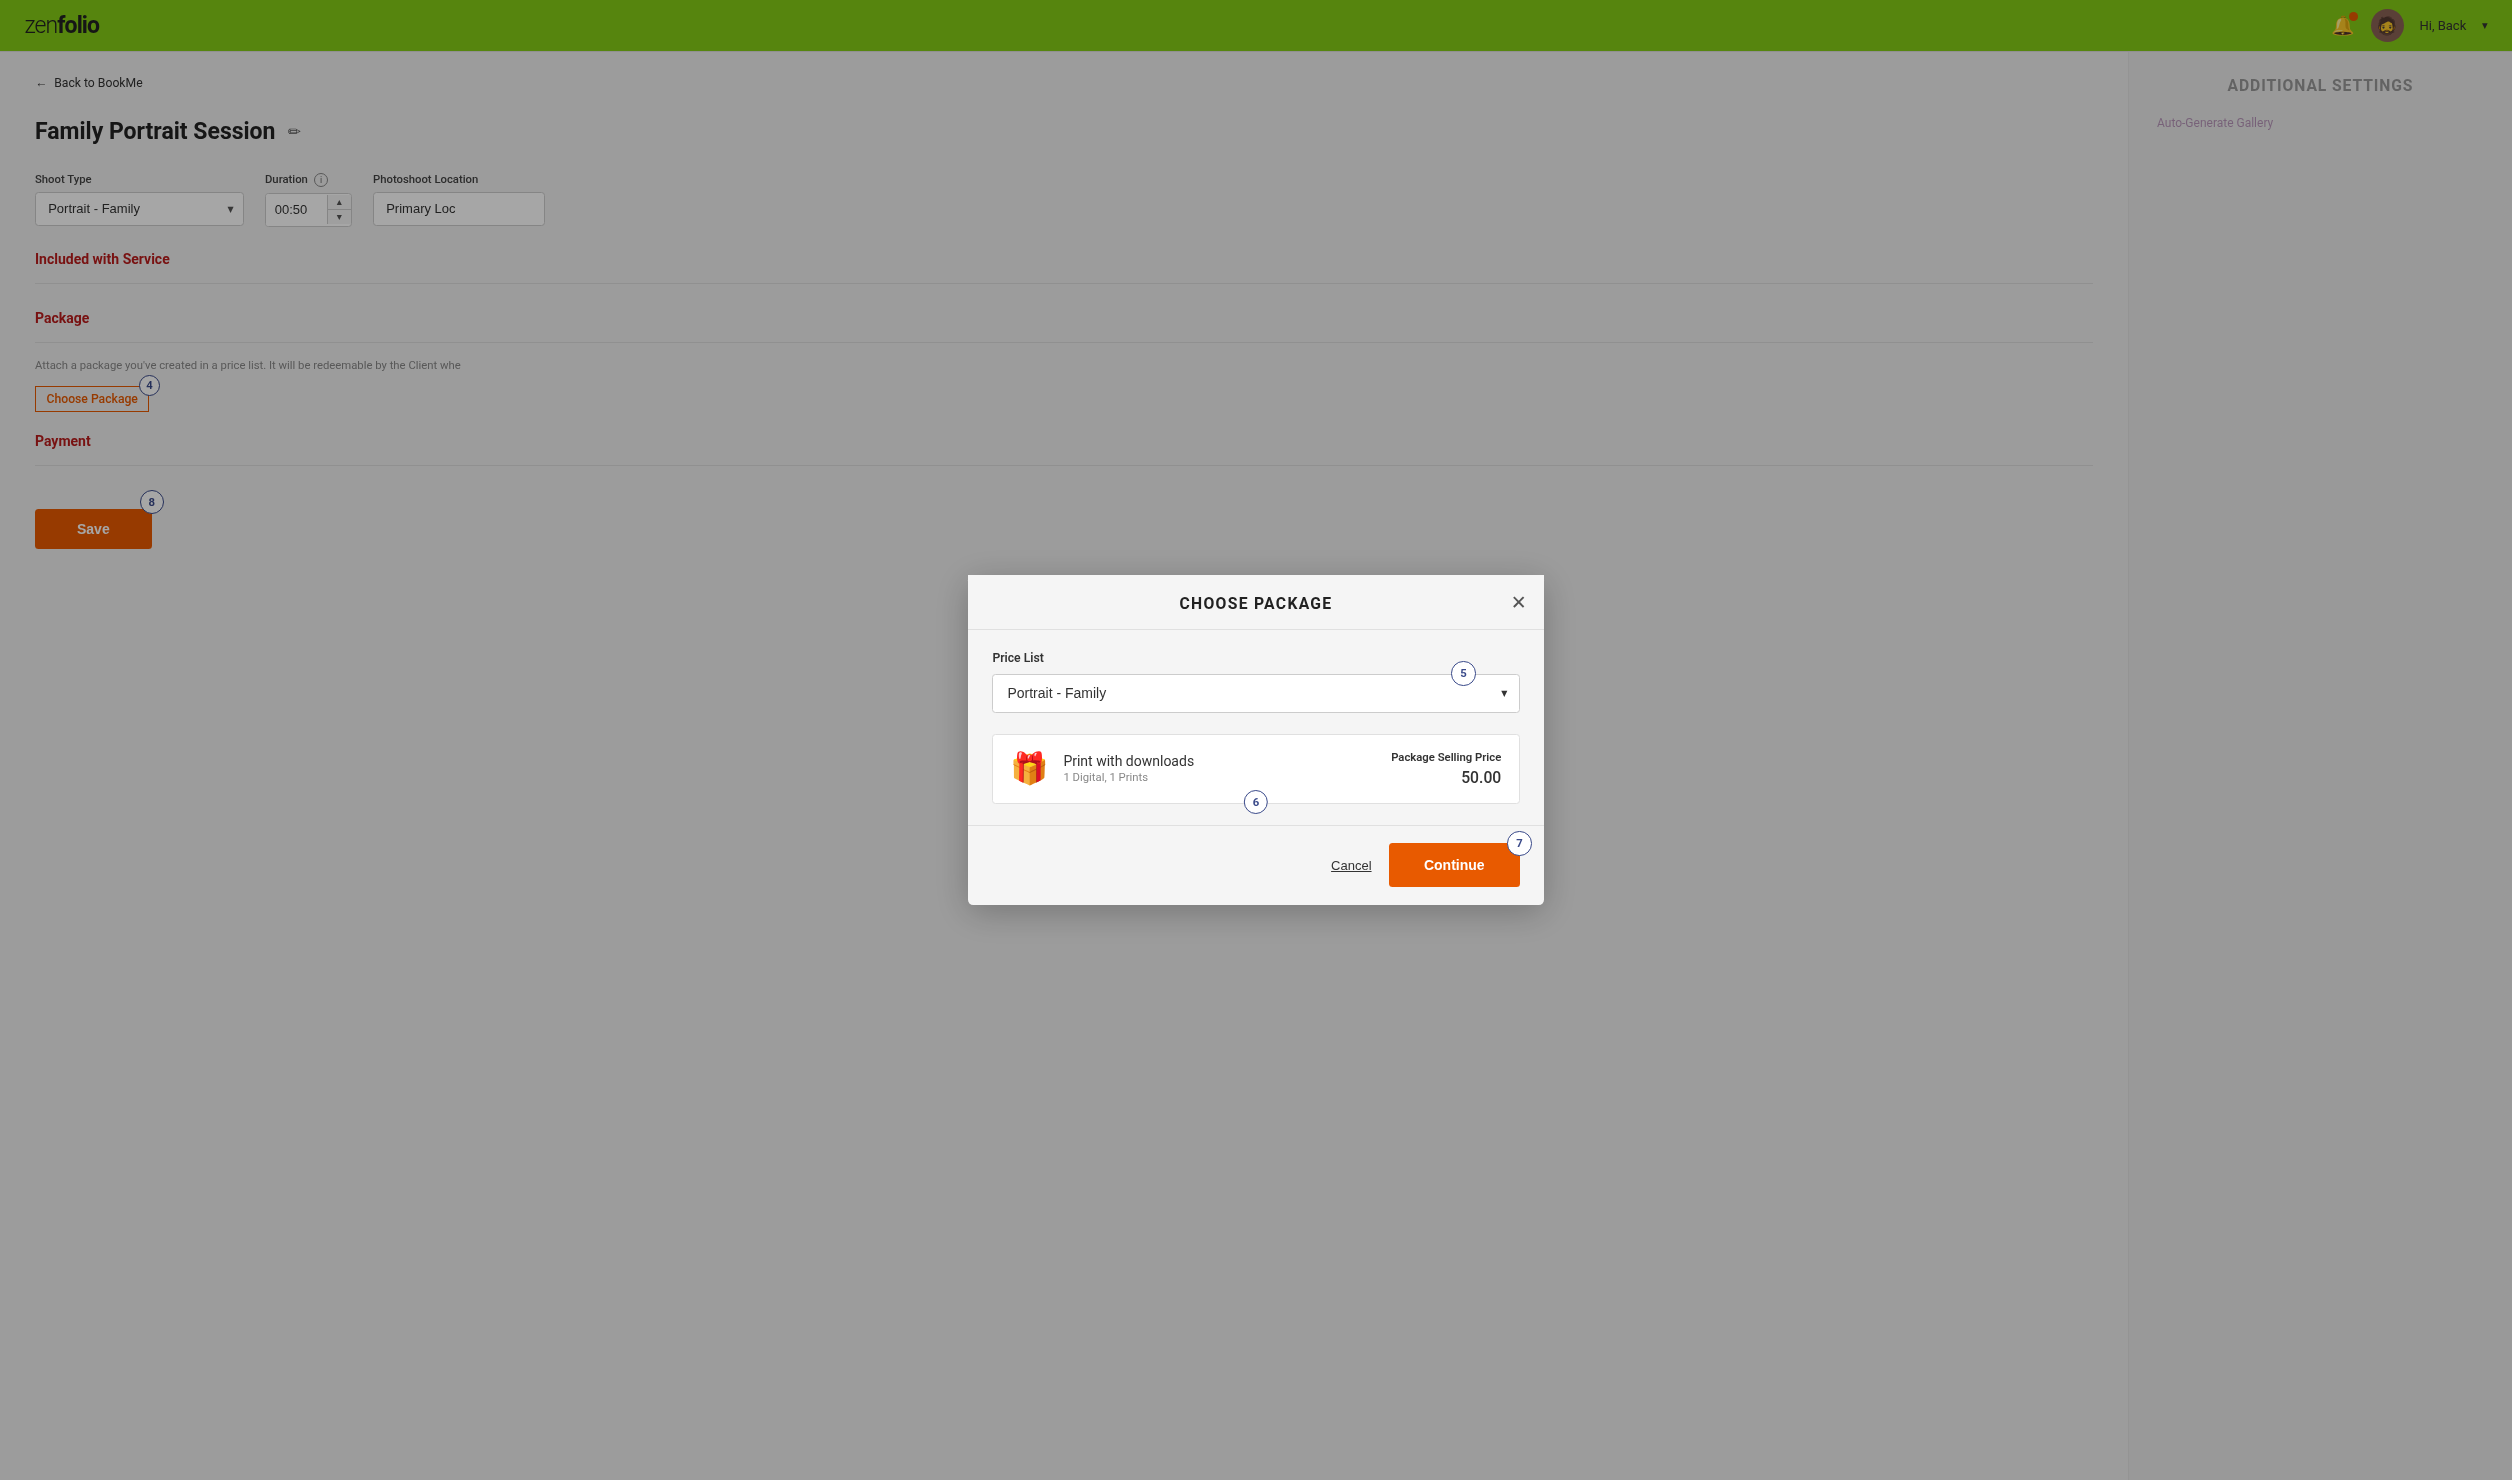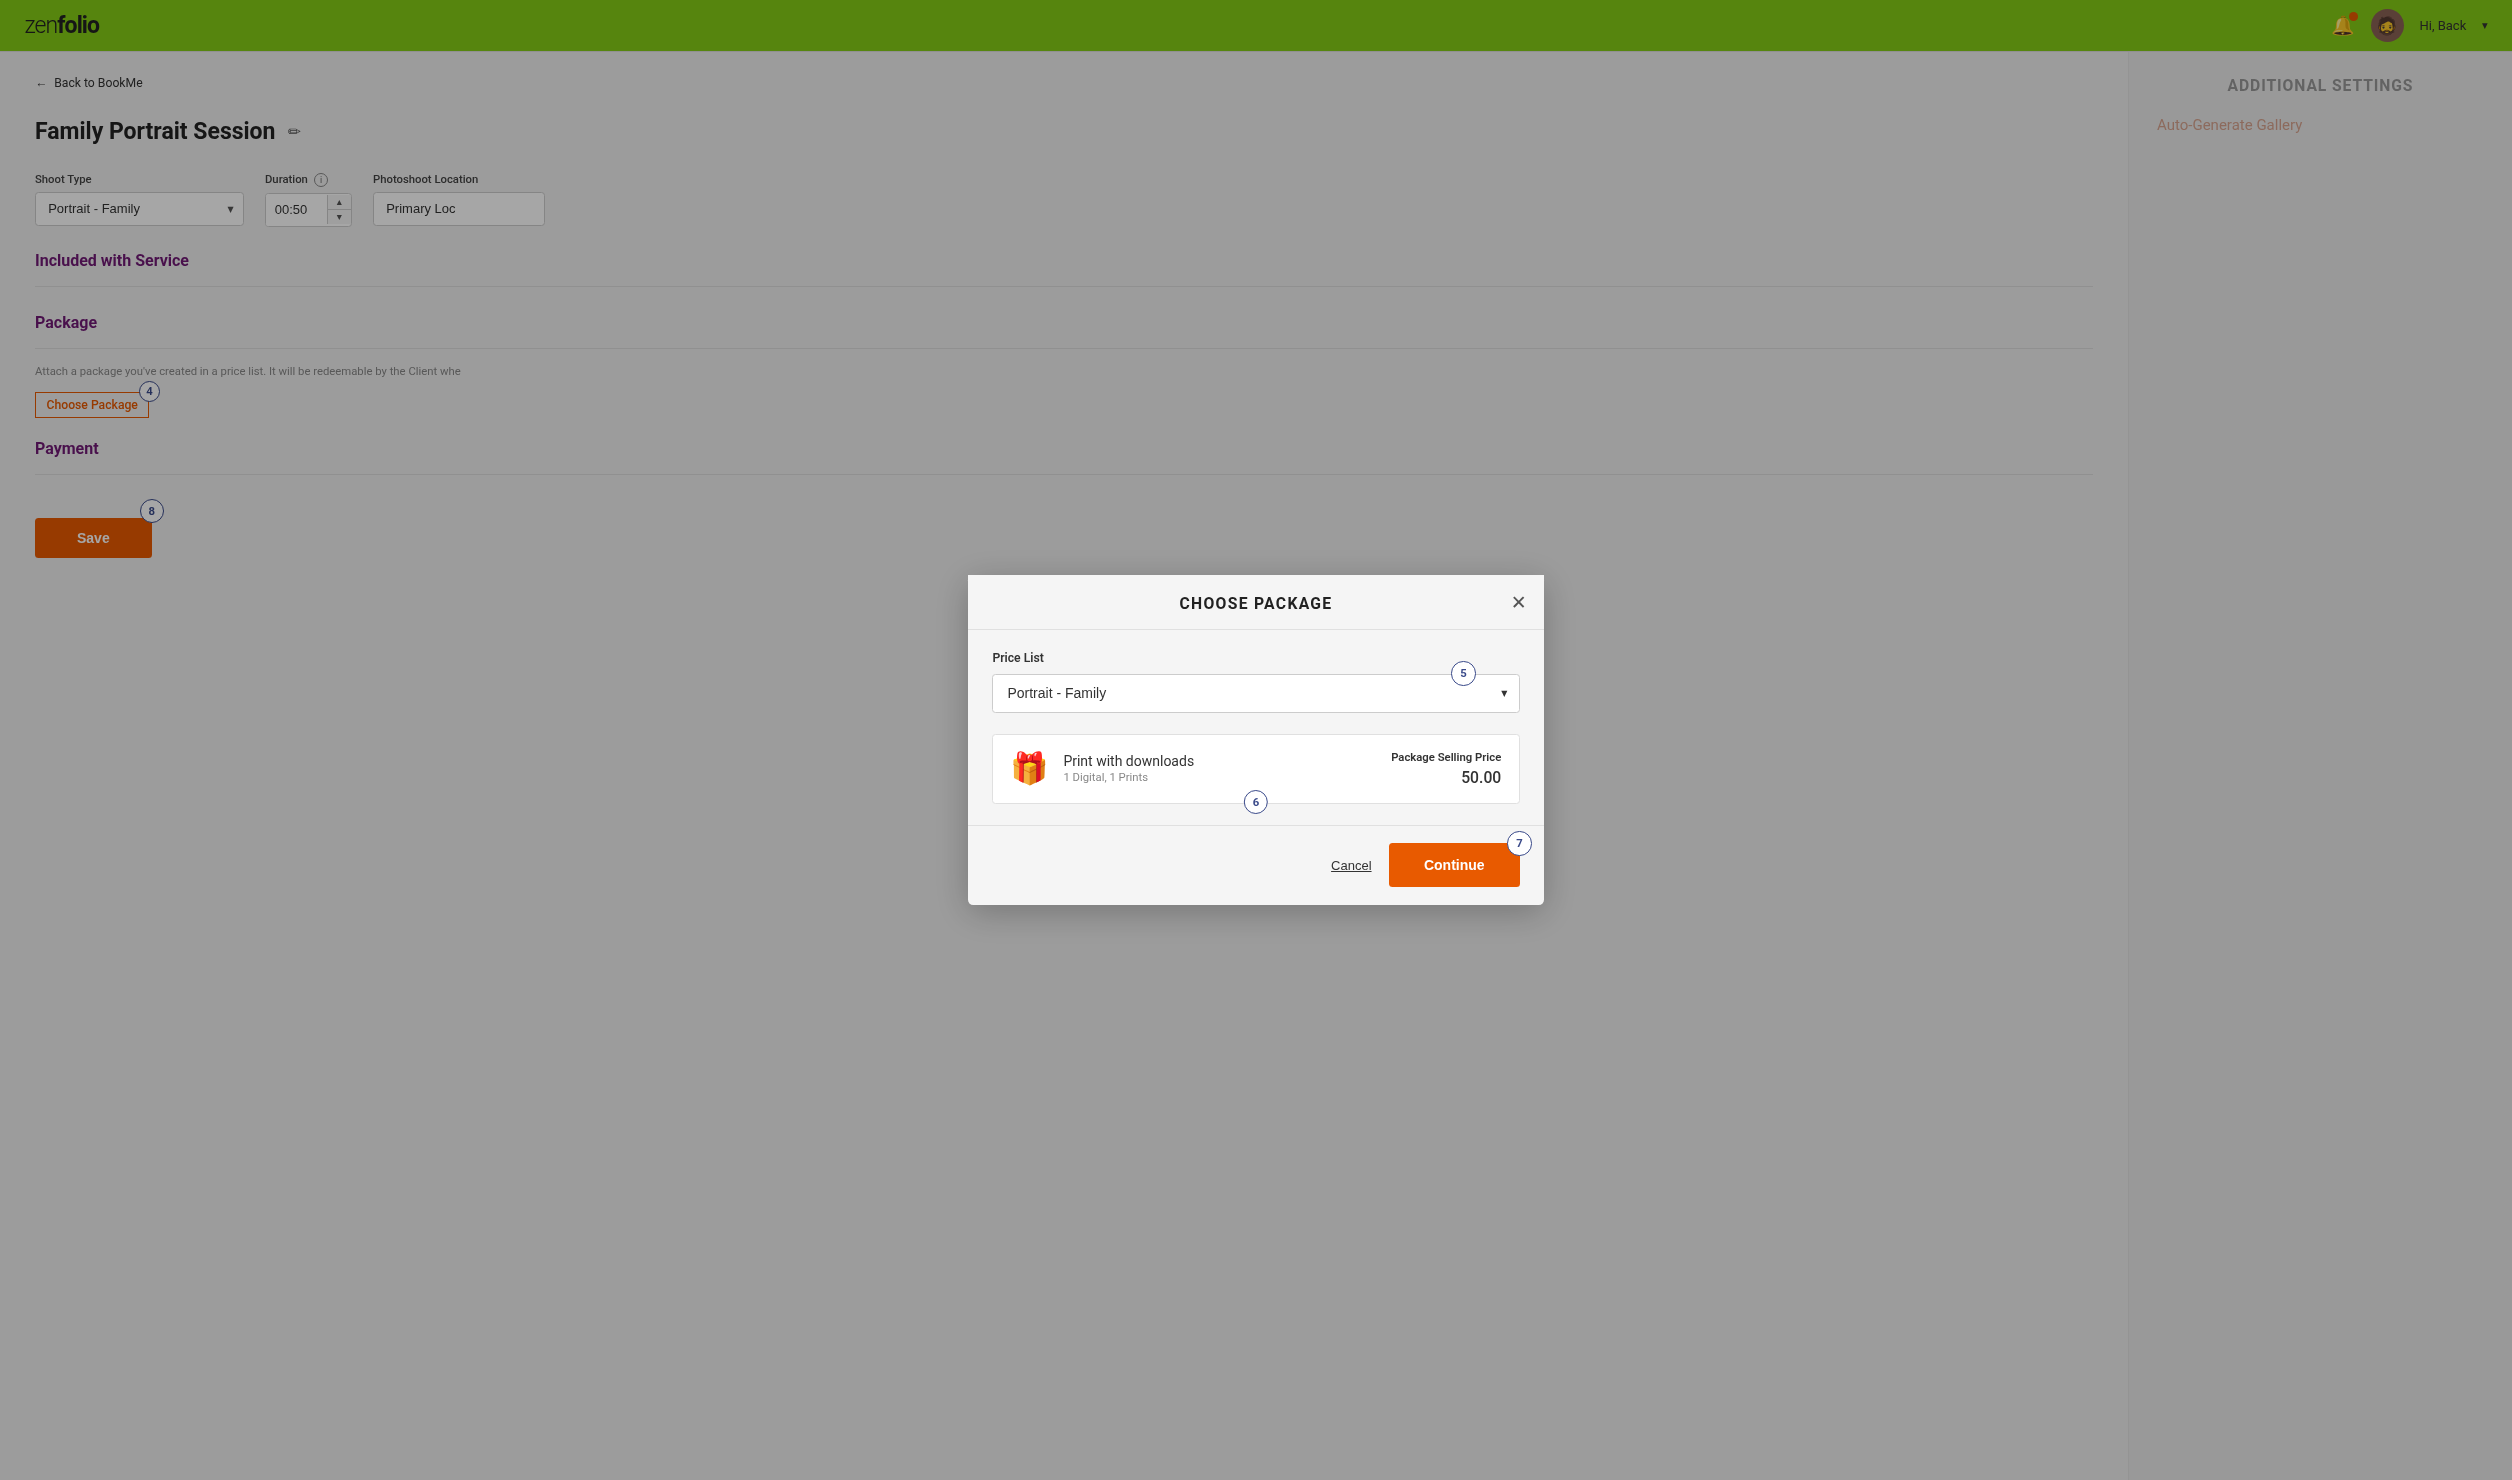--- a/index.html
+++ b/index.html
@@ -210,23 +210,23 @@
       border: 0.9px solid #ccc;
       border-radius: 3.5px;
       padding: 8.7px 12.2px;
       font-size: 13px;
       color: #333;
       width: 172px;
       outline: none;
     }
 
     .section-label {
-      font-size: 16px;
+      font-size: 14px;
       font-weight: 700;
-      color: #701a75;
+      color: #b91c1c;
       margin-bottom: 7px;
     }
 
     .divider {
       height: 0.9px;
       background: #ddd;
       margin: 15.7px 0;
     }
 
     .package-section {
@@ -291,22 +291,22 @@
     }
     .right-panel-title {
       font-size: 15.7px;
       font-weight: 700;
       color: #222;
       letter-spacing: 0.9px;
       text-align: center;
       margin-bottom: 21px;
     }
     .right-panel-section {
-      font-size: 15px;
-      color: #c2410c;
+      font-size: 12px;
+      color: #701a75;
       margin-bottom: 14px;
     }
 
     
     .modal-overlay {
       position: fixed;
       top: 0; left: 0; right: 0; bottom: 0;
       background: rgba(0,0,0,0.35);
       z-index: 100;
       display: flex;

